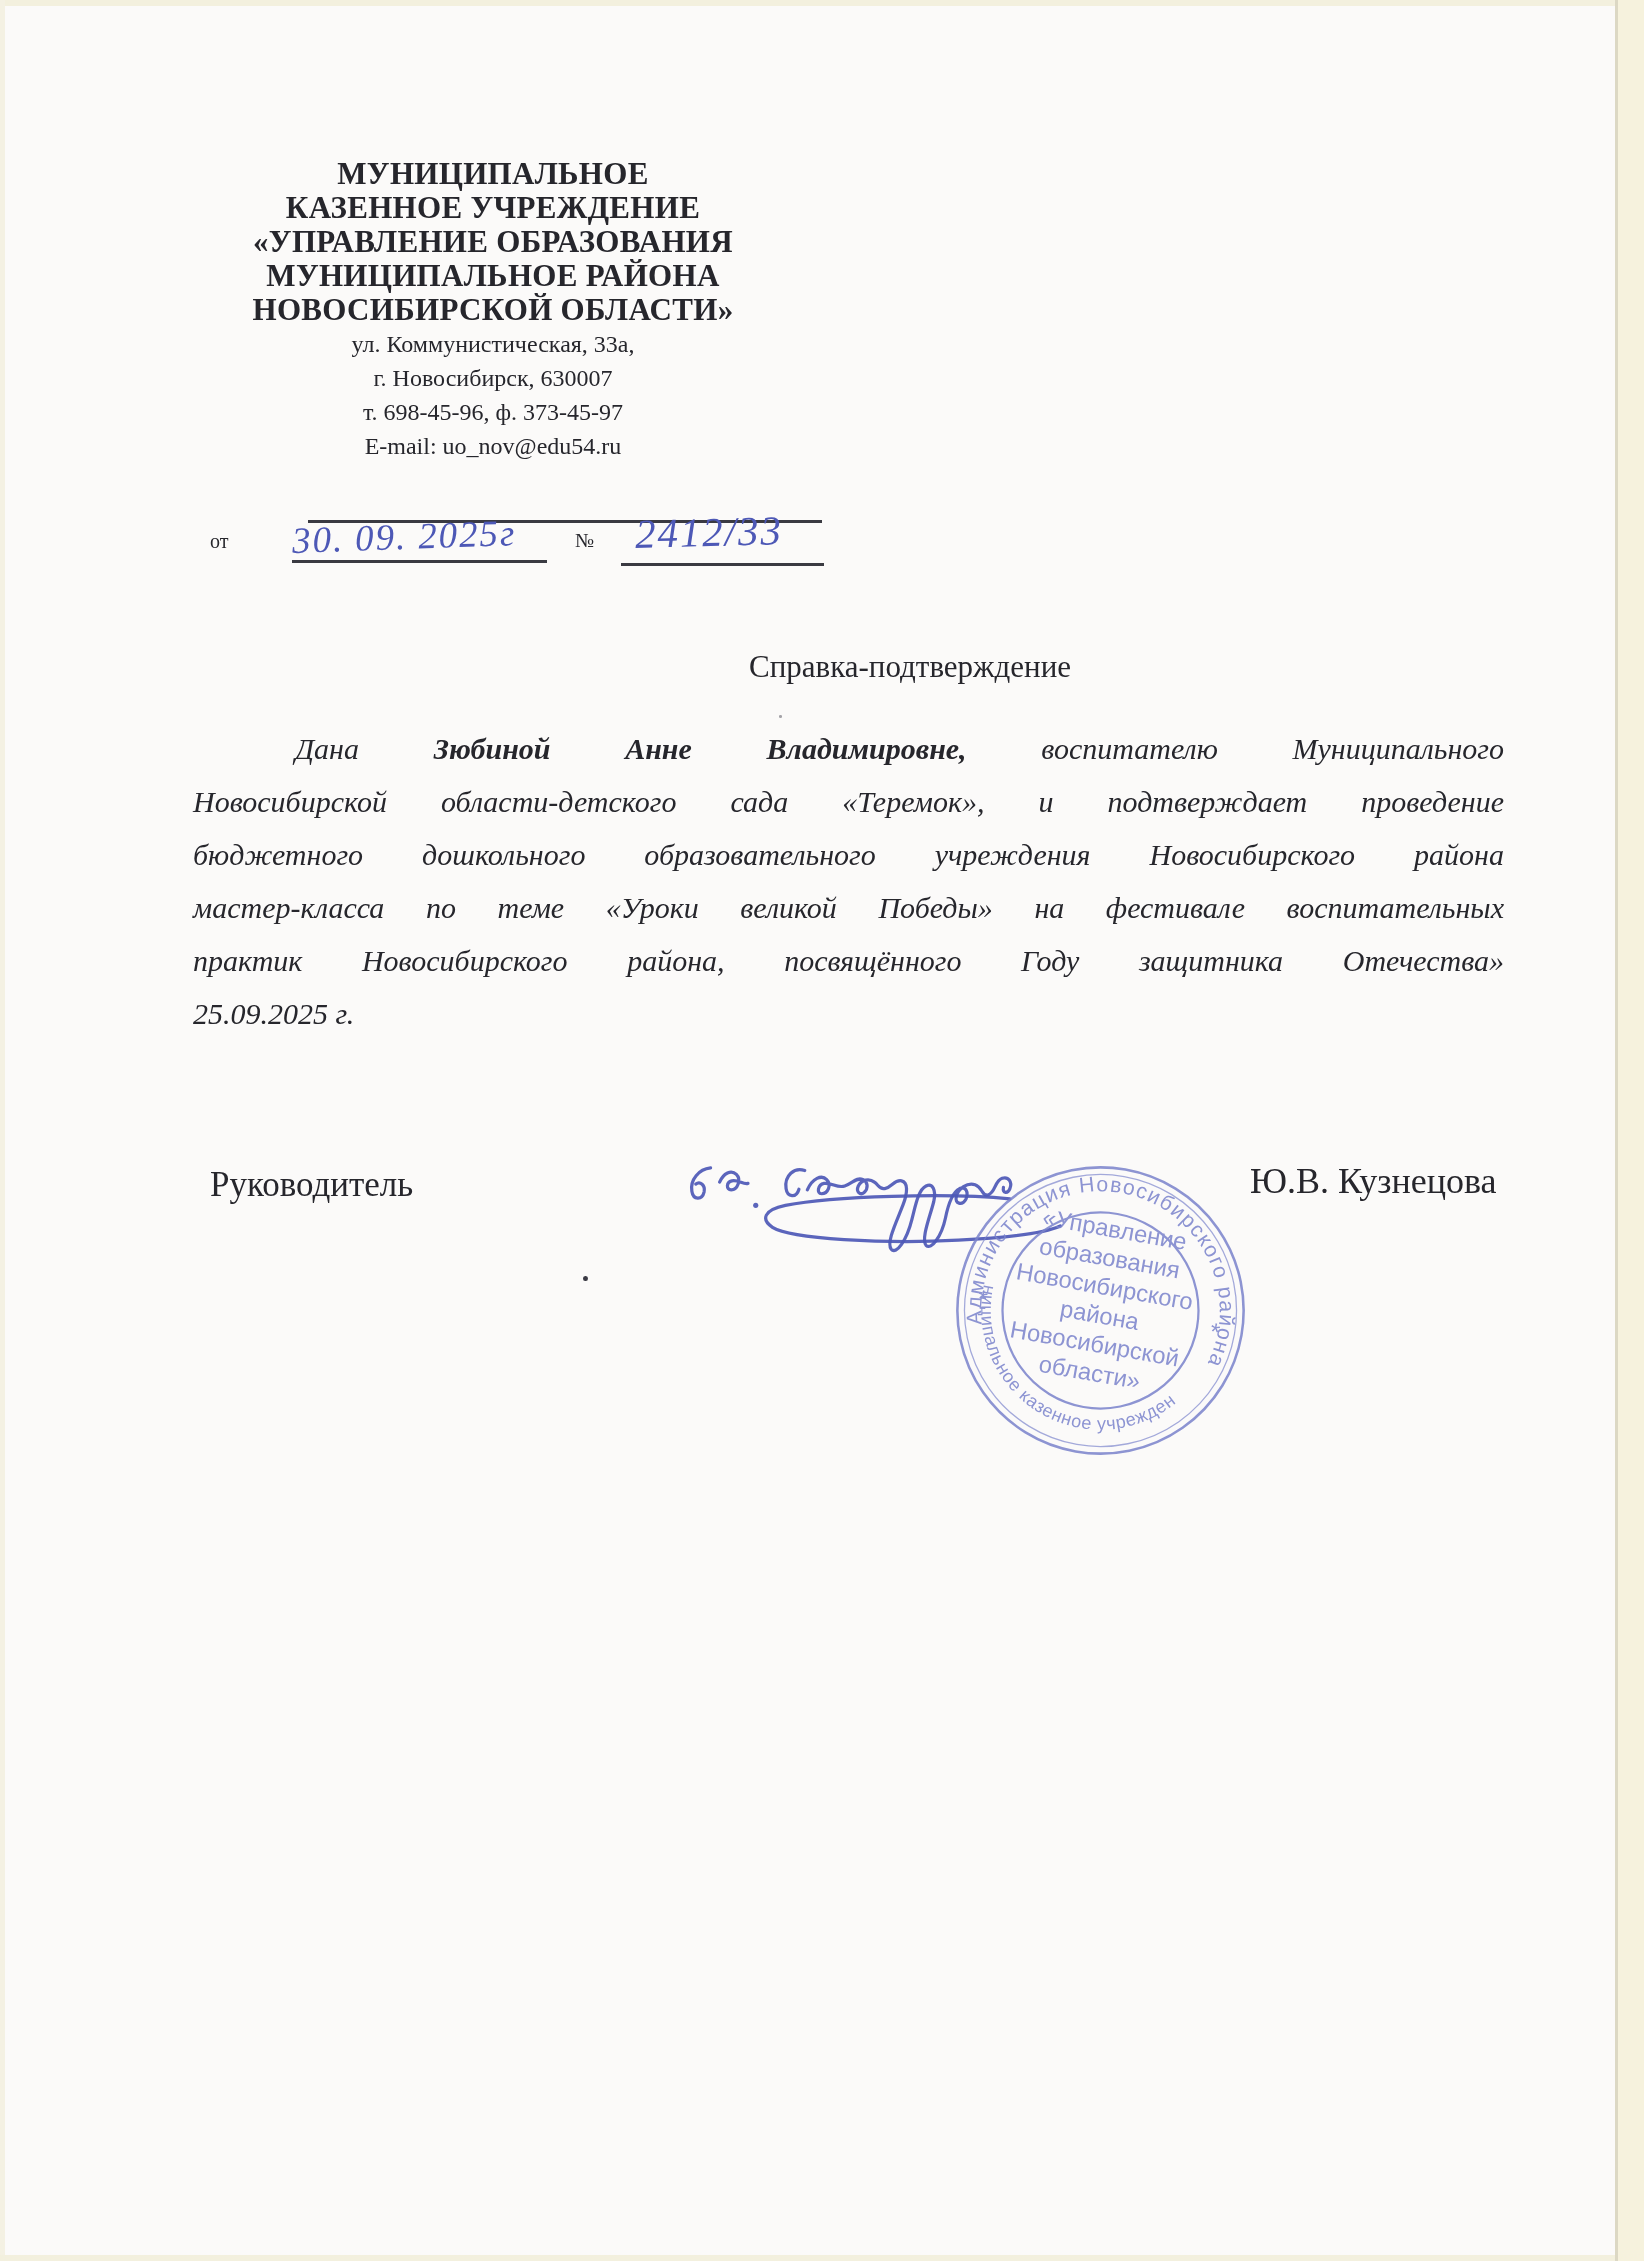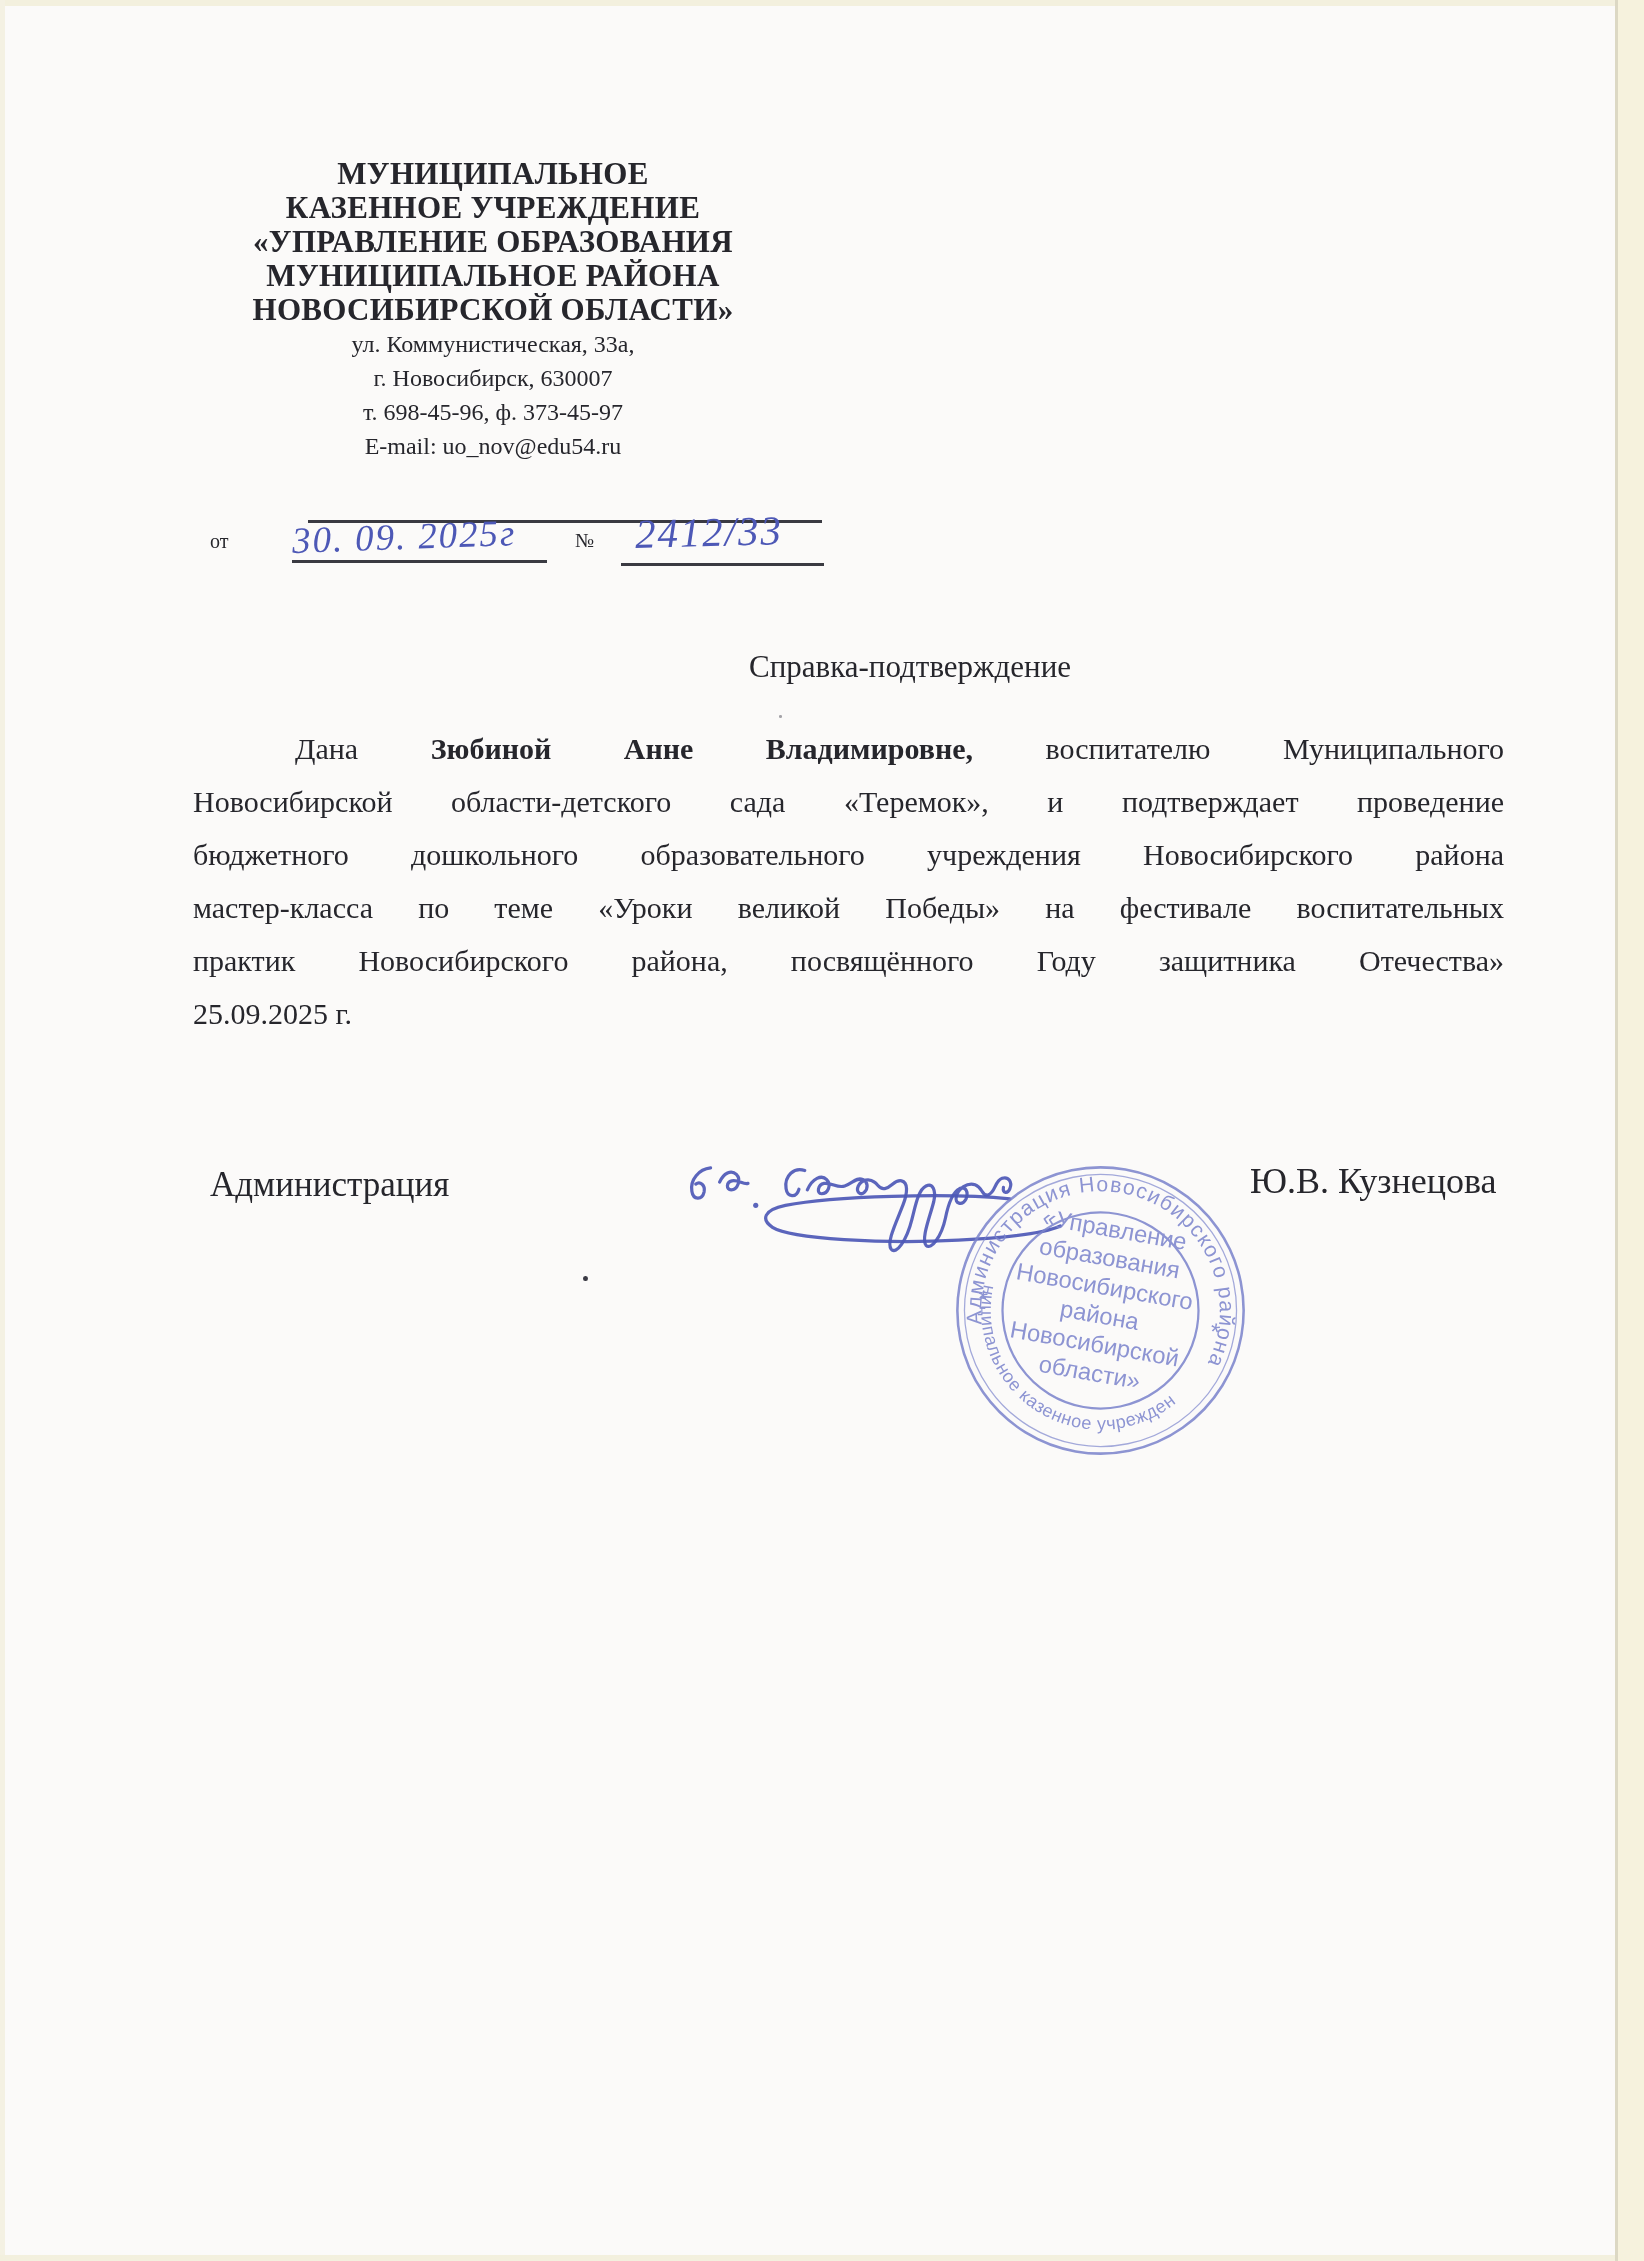--- a/index.html
+++ b/index.html
@@ -44,21 +44,21 @@
   .hand-date{left:292px;top:515px;font-size:37px;transform:rotate(-2deg);}
   .hand-number{left:635px;top:508px;font-size:41px;transform:rotate(-1.5deg);}
 
   
   .doc-title{
     position:absolute;left:684px;top:649px;width:387px;
     text-align:right;font-size:31px;
   }
 
   
-  .body-text{position:absolute;left:193px;top:722px;width:1311px;font-size:30px;}
+  .body-text{position:absolute;left:193px;top:722px;width:1311px;font-size:30px;font-style:italic;}
   .bline{height:53px;line-height:53px;white-space:nowrap;}
   .bline.j{white-space:normal;text-align:justify;text-align-last:justify;}
   .bline.first{text-indent:102px;}
   .b{font-weight:bold;}
 
   
   .sig-role{position:absolute;left:210px;top:1165px;font-size:35px;}
   .sig-name{position:absolute;left:1250px;top:1160px;font-size:36px;}
 
   .sig-svg{position:absolute;left:548px;top:1142px;}
@@ -109,21 +109,21 @@
     <span class="b">Зюбиной Анне Владимировне,</span>
     <span>воспитателю Муниципального</span>
   </div>
   <div class="bline j">Новосибирской области-детского сада «Теремок», и подтверждает проведение</div>
   <div class="bline j">бюджетного дошкольного образовательного учреждения Новосибирского района</div>
   <div class="bline j">мастер-класса по теме «Уроки великой Победы» на фестивале воспитательных</div>
   <div class="bline j">практик Новосибирского района, посвящённого Году защитника Отечества»</div>
   <div class="bline">25.09.2025 г.</div>
 </div>
 
-<div class="sig-role">Администрация</div>
+<div class="sig-role">Руководитель</div>
 <div class="sig-name">Ю.В. Кузнецова</div>
 
 <svg class="sig-svg" width="529" height="168" viewBox="0 0 820 260">
   <path d="M 252,40 C 234,42 220,58 223,76 C 225,90 239,90 242,77 C 244,67 236,60 229,65"></path>
   <path d="M 266,62 C 272,48 284,42 292,50 C 300,58 294,74 284,74 C 276,74 276,62 285,60 C 296,58 302,66 310,64"></path>
   <circle cx="322" cy="98" r="4"></circle>
   <path d="M 398,44 C 382,38 366,52 369,72 C 371,86 385,87 389,73"></path>
   <path d="M 402,74 C 410,56 424,50 432,58 C 440,66 434,80 424,80 C 416,80 418,66 428,64 C 440,62 448,72 460,68 C 472,64 478,54 488,58 C 496,61 497,72 490,78 C 484,83 477,77 481,68 C 486,58 498,56 506,62 C 512,66 514,74 522,72 C 534,70 536,58 548,60 C 558,62 558,78 550,98 C 540,124 524,156 532,166 C 540,175 556,152 564,120 C 570,97 574,74 586,68 C 596,63 602,74 598,92 C 592,116 578,150 586,160 C 594,168 610,146 616,118 C 620,98 626,78 638,72 C 648,68 652,78 648,88 C 642,99 630,96 633,84 C 636,72 650,62 662,66 C 674,70 672,84 682,82 C 694,78 692,60 704,56 C 714,53 720,62 716,72 C 713,80 704,80 706,70"></path>
   <path d="M 716,88 C 620,78 440,84 368,98 C 334,105 330,120 348,132 C 376,150 520,158 636,152 C 716,148 772,140 794,130"></path>
 </svg>

